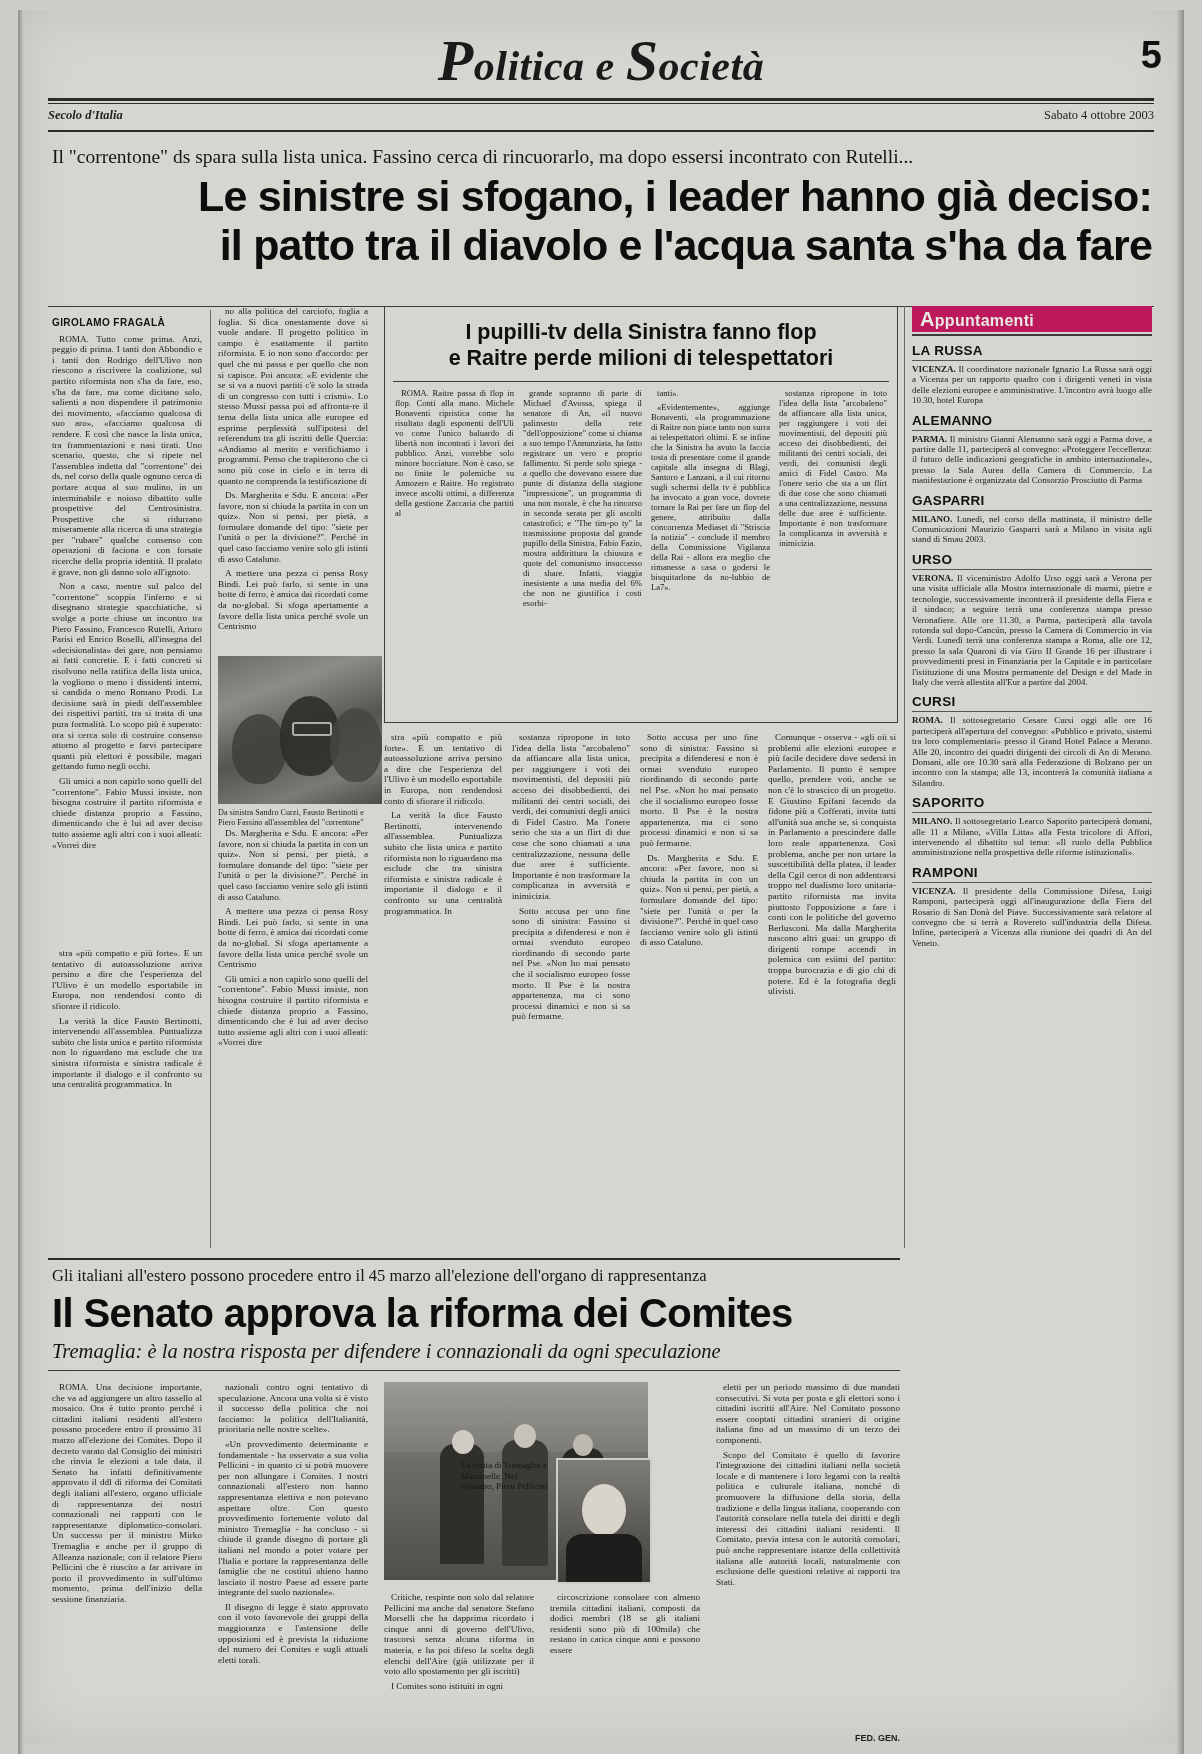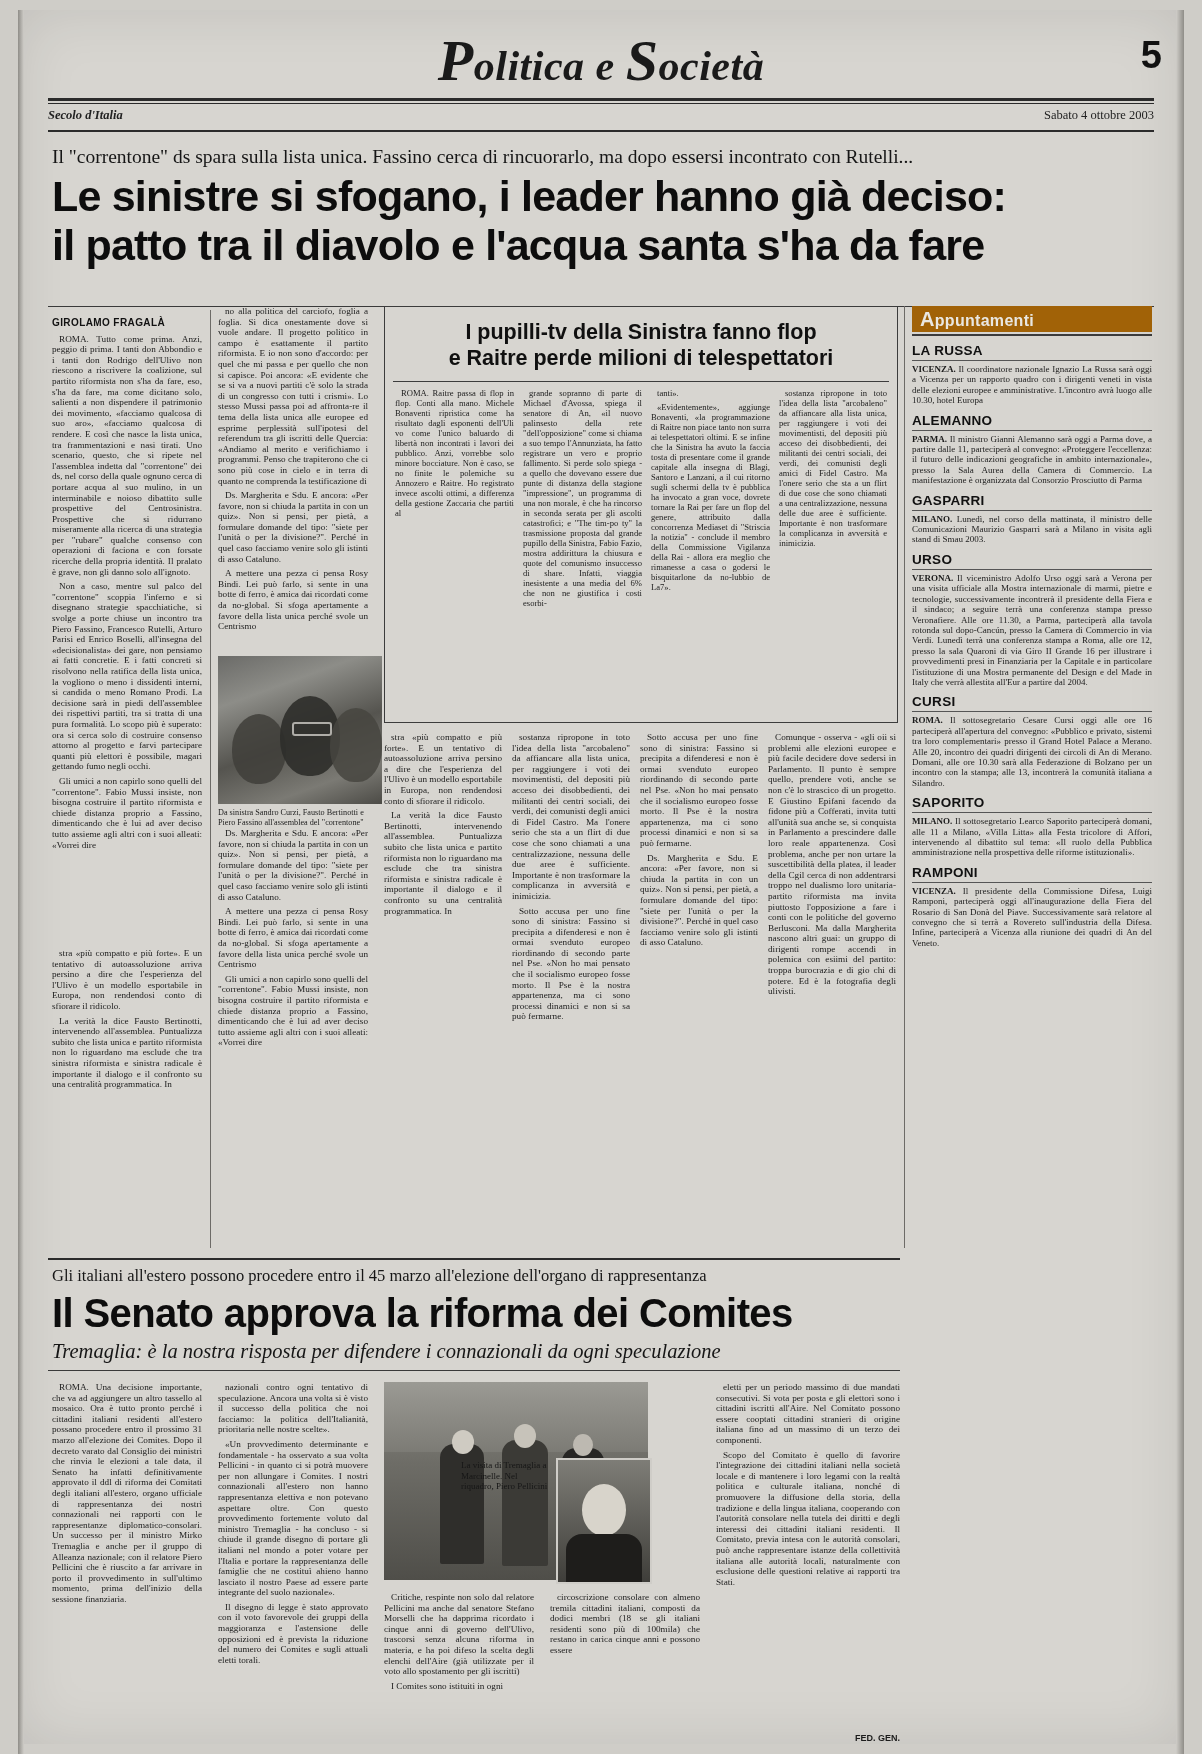--- a/index.html
+++ b/index.html
@@ -41,20 +41,21 @@
   
   .kicker{
     position:absolute;left:34px;top:136px;width:1100px;
     font-size:19.5px;color:#161616;
   }
   .headline{
     position:absolute;left:34px;top:162px;width:1100px;
     font-family:"Liberation Sans",sans-serif;
     font-weight:bold;font-size:43px;line-height:49px;color:#0d0d0d;
     letter-spacing:-0.8px;
+    text-align:right;
   }
   .rule-h{position:absolute;left:30px;top:296px;width:1106px;height:1px;background:#3a3a3a;}
 
   
   .col{position:absolute;font-size:9.2px;line-height:10.6px;text-align:justify;color:#1c1c1c;
        font-family:"Liberation Serif",serif;-webkit-hyphens:auto;hyphens:auto;}
   .col p{margin:0 0 4px 0;text-indent:7px;}
   .byline{font-family:"Liberation Sans",sans-serif;font-weight:bold;font-size:10px;letter-spacing:.4px;color:#111;margin-bottom:5px;}
   .vrule{position:absolute;width:1px;background:#6d6b67;}
 
@@ -97,21 +98,21 @@
   .c3{left:34px;top:938px;width:150px;height:300px;}
   .c4{left:200px;top:818px;width:150px;height:420px;}
   .c5{left:366px;top:722px;width:118px;height:516px;}
   .c6{left:494px;top:722px;width:118px;height:516px;}
   .c7{left:622px;top:722px;width:118px;height:516px;}
   .c8{left:750px;top:722px;width:128px;height:516px;}
 
   
   .rail{position:absolute;left:894px;top:296px;width:240px;}
   .railhdr{
-    position:relative;width:240px;height:26px;background:#a16207;color:#e9e7e2;
+    position:relative;width:240px;height:26px;background:#be185d;color:#e9e7e2;
     font-family:"Liberation Sans",sans-serif;font-weight:bold;font-size:16px;
     line-height:26px;padding-left:8px;box-sizing:border-box;letter-spacing:.3px;
   }
   .railhdr .cap{font-size:20px;}
   .railline{height:2px;background:#3b3b3b;margin-top:2px;}
   .railitem{margin-top:7px;}
   .railitem h4{
     font-family:"Liberation Sans",sans-serif;font-size:13.5px;font-weight:bold;
     margin:0 0 2px 0;letter-spacing:.3px;color:#111;
   }

